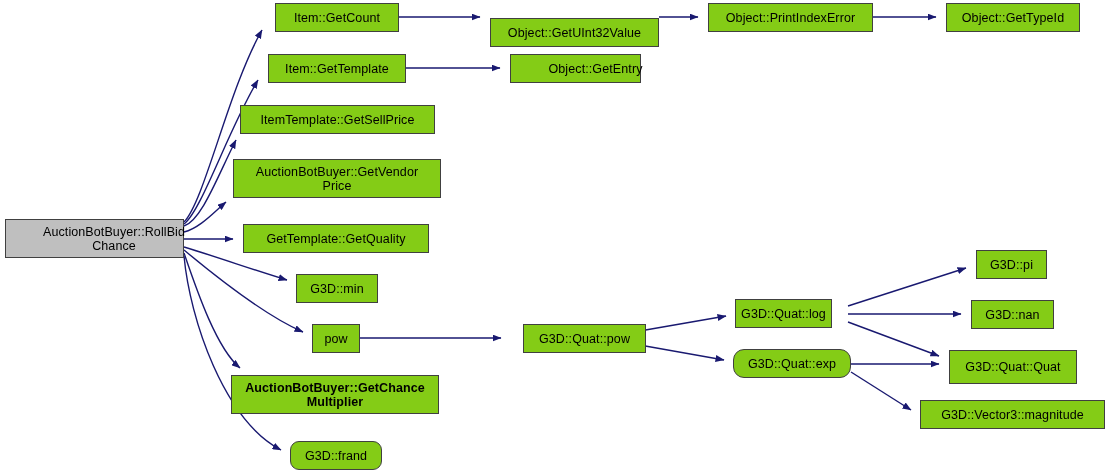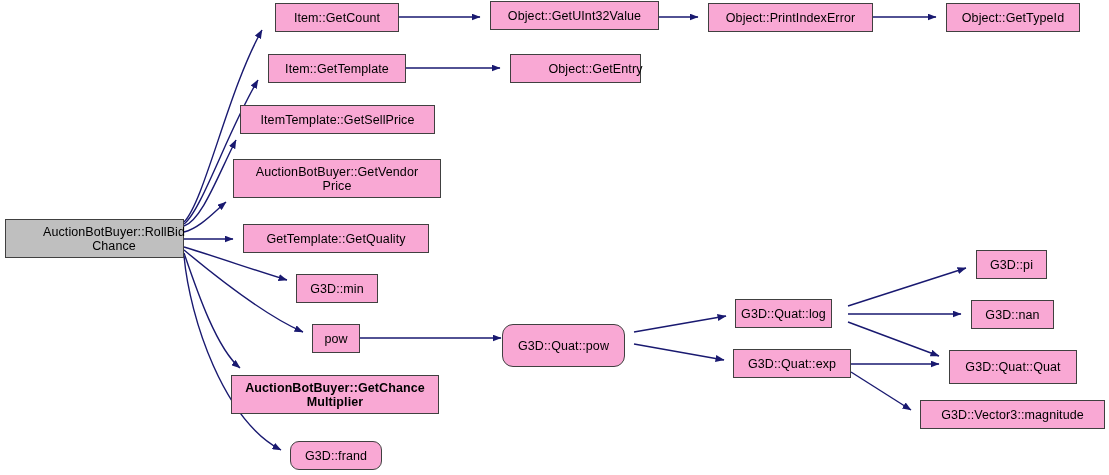--- a/index.html
+++ b/index.html
@@ -20,21 +20,21 @@
     left: 0;
     top: 0;
     width: 1109px;
     height: 475px;
     pointer-events: none;
   }
   .node {
     position: absolute;
     box-sizing: border-box;
     border: 1px solid #404040;
-    background: #f9a8d4;
+    background: #84cc16;
     color: #000000;
     font-size: 12.5px;
     line-height: 14px;
     display: flex;
     align-items: center;
     justify-content: center;
     text-align: center;
     white-space: pre-line;
     letter-spacing: 0.1px;
     z-index: 2;
@@ -77,34 +77,34 @@
         <path d="M 848 322 L 939 356" fill="none" stroke="#191970" stroke-width="1.4" marker-end="url(#arrowhead)"></path>
         <path d="M 851 364 L 939 364" fill="none" stroke="#191970" stroke-width="1.4" marker-end="url(#arrowhead)"></path>
         <path d="M 851 372 L 911 410" fill="none" stroke="#191970" stroke-width="1.4" marker-end="url(#arrowhead)"></path>
       </g>
   </svg>
 
   <div id="nodes-group">
       <div class="node current" style="left: 5px; top: 219px; width: 179px; height: 39px; padding-left: 39px;">AuctionBotBuyer::RollBid
 Chance</div>
       <div class="node" style="left: 275px; top: 3px; width: 124px; height: 29px;">Item::GetCount</div>
-      <div class="node" style="left: 490px; top: 1px; width: 169px; height: 29px;">Object::GetUInt32Value</div>
+      <div class="node" style="left: 490px; top: 18px; width: 169px; height: 29px;">Object::GetUInt32Value</div>
       <div class="node" style="left: 708px; top: 3px; width: 165px; height: 29px;">Object::PrintIndexError</div>
       <div class="node" style="left: 946px; top: 3px; width: 134px; height: 29px;">Object::GetTypeId</div>
       <div class="node" style="left: 268px; top: 54px; width: 138px; height: 29px;">Item::GetTemplate</div>
       <div class="node" style="left: 510px; top: 54px; width: 131px; height: 29px; padding-left: 40px;">Object::GetEntry</div>
       <div class="node" style="left: 240px; top: 105px; width: 195px; height: 29px;">ItemTemplate::GetSellPrice</div>
       <div class="node" style="left: 233px; top: 159px; width: 208px; height: 39px;">AuctionBotBuyer::GetVendor
 Price</div>
       <div class="node" style="left: 243px; top: 224px; width: 186px; height: 29px;">GetTemplate::GetQuality</div>
       <div class="node" style="left: 296px; top: 274px; width: 82px; height: 29px;">G3D::min</div>
       <div class="node" style="left: 312px; top: 324px; width: 48px; height: 29px;">pow</div>
-      <div class="node" style="left: 502px; top: 324px; width: 123px; height: 43px; border-radius: 11px;">G3D::Quat::pow</div>
+      <div class="node" style="left: 523px; top: 324px; width: 123px; height: 29px;">G3D::Quat::pow</div>
       <div class="node" style="left: 735px; top: 299px; width: 97px; height: 29px;">G3D::Quat::log</div>
-      <div class="node" style="left: 733px; top: 349px; width: 118px; height: 29px;">G3D::Quat::exp</div>
+      <div class="node" style="left: 733px; top: 349px; width: 118px; height: 29px; border-radius: 11px;">G3D::Quat::exp</div>
       <div class="node" style="left: 976px; top: 250px; width: 71px; height: 29px;">G3D::pi</div>
       <div class="node" style="left: 971px; top: 300px; width: 83px; height: 29px;">G3D::nan</div>
       <div class="node" style="left: 949px; top: 350px; width: 128px; height: 34px;">G3D::Quat::Quat</div>
       <div class="node" style="left: 920px; top: 400px; width: 185px; height: 29px;">G3D::Vector3::magnitude</div>
       <div class="node" style="left: 231px; top: 375px; width: 208px; height: 39px; font-weight: bold;">AuctionBotBuyer::GetChance
 Multiplier</div>
       <div class="node" style="left: 290px; top: 441px; width: 92px; height: 29px; border-radius: 9px;">G3D::frand</div>
     </div>
 
 </div>

